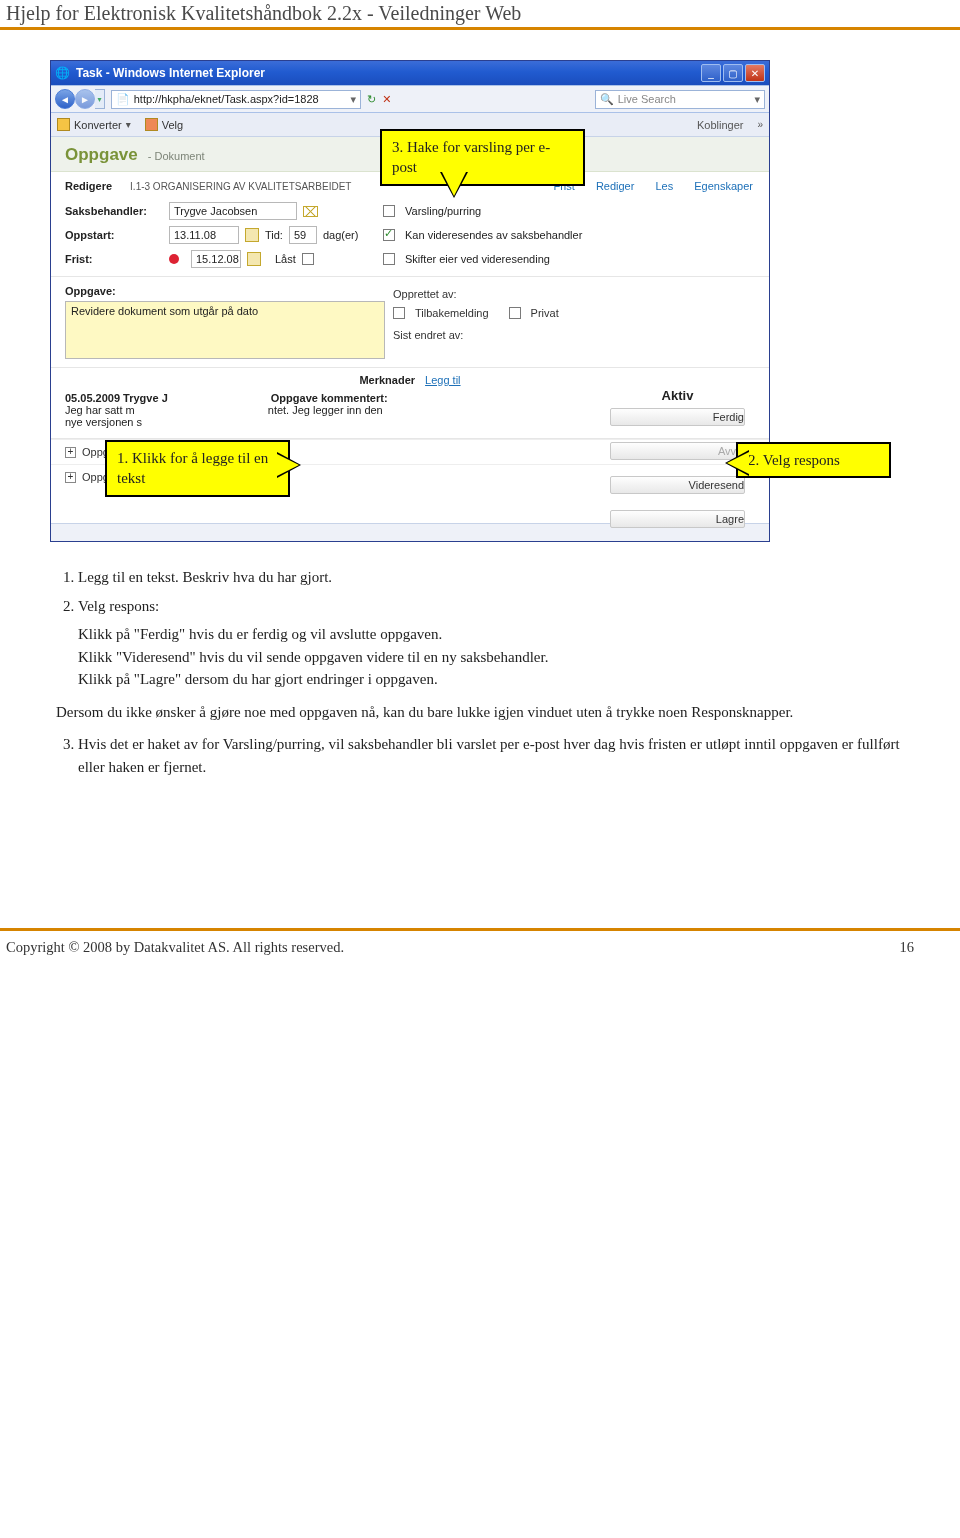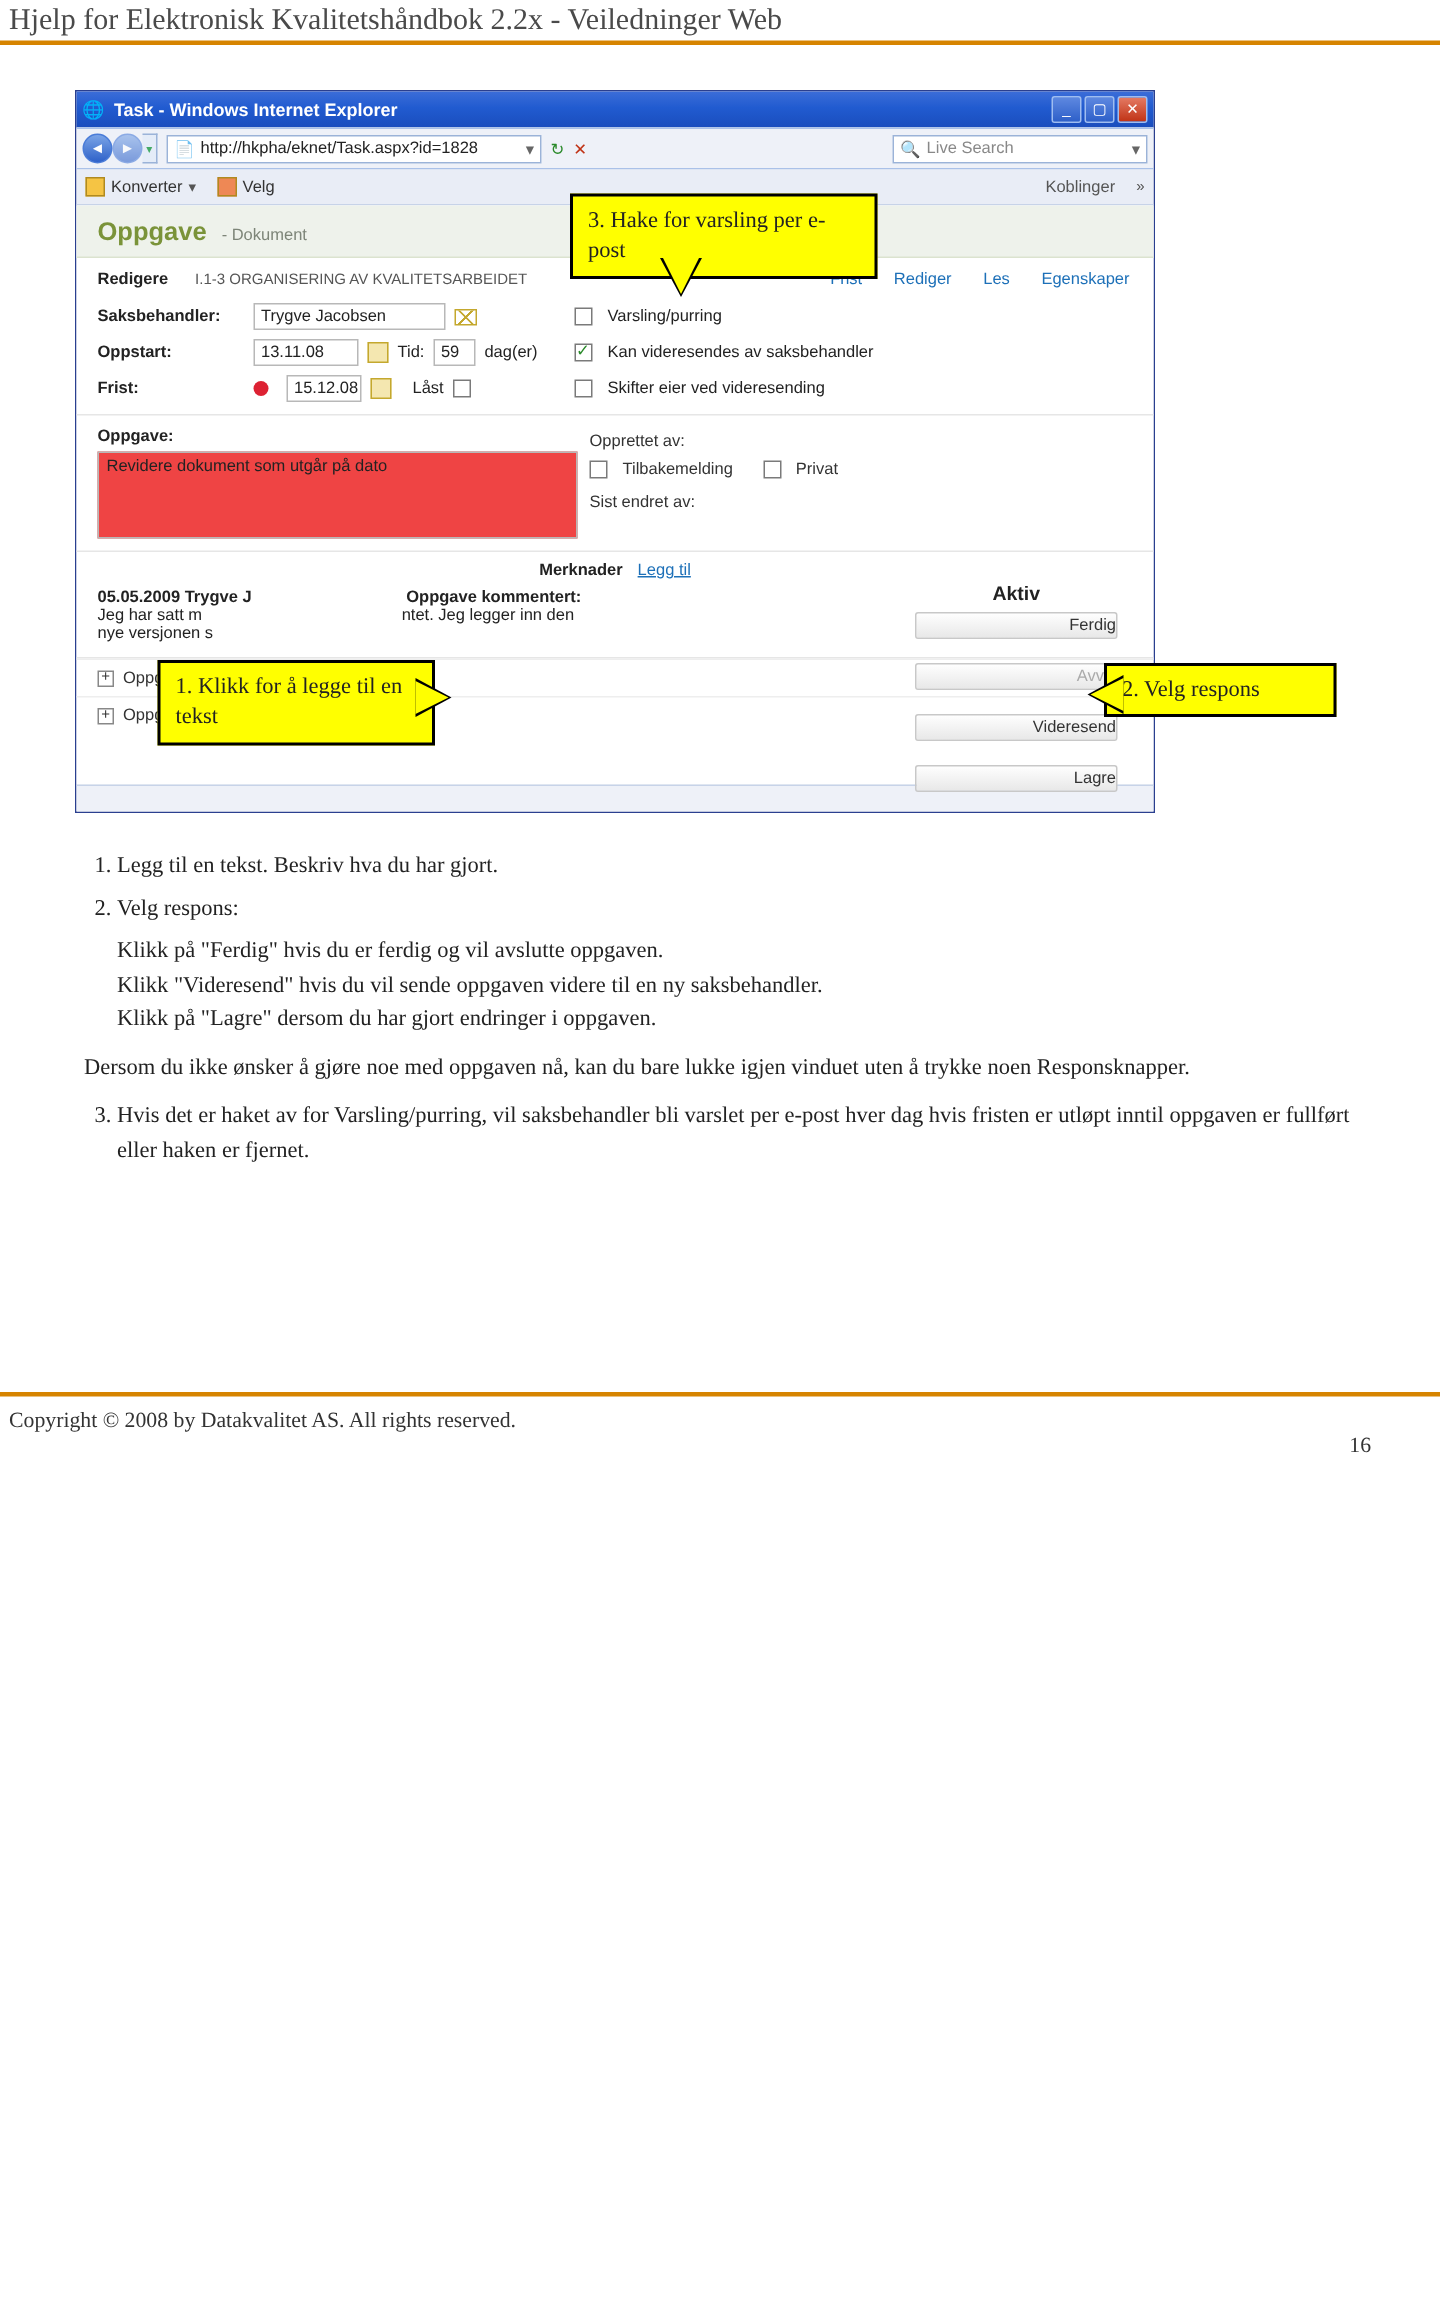--- a/index.html
+++ b/index.html
@@ -102,21 +102,21 @@
   .form-grid { display:grid;grid-template-columns:100px 210px 330px;gap:6px 4px;font-size:11px;align-items:center;padding-top:10px;}
   .lbl{font-weight:bold;}
   .inp { border:1px solid #b8b8b8;padding:2px 4px;background:#fff;font-size:11px;height:18px;display:flex;align-items:center;}
   .inline { display:flex;align-items:center;gap:6px;}
   .cal-ico{display:inline-block;width:14px;height:14px;background:#f4e7b0;border:1px solid #c4a82e;position:relative;}
   .mail-ico{display:inline-block;width:15px;height:11px;background:#fff;border:1px solid #c4a82e;position:relative;}
   .mail-ico::after{content:"";position:absolute;inset:0;background:linear-gradient(135deg,transparent 45%,#c4a82e 47%,#c4a82e 53%,transparent 55%),linear-gradient(45deg,transparent 45%,#c4a82e 47%,#c4a82e 53%,transparent 55%);}
   .chk{display:inline-block;width:12px;height:12px;border:1px solid #7a7a7a;background:#fff;margin-right:4px;position:relative;}
   .chk.on::after{content:"✓";position:absolute;top:-3px;left:0;font-size:11px;color:#2a8a2a;}
   .dot{width:10px;height:10px;border-radius:50%;background:#d23;display:inline-block;margin-right:6px;}
-  .textarea{border:1px solid #b8b8b8;padding:3px 5px;background:#ef4444;font-size:11px;min-height:58px;}
+  .textarea{border:1px solid #b8b8b8;padding:3px 5px;background:#fef9c3;font-size:11px;min-height:58px;}
   .meta-list{font-size:11px;color:#333;line-height:1.7;}
   .meta-list .row{display:flex;align-items:center;gap:6px;}
   .merk {border-bottom:1px solid #e6e6e6;}
   .merk-title{font-weight:bold;font-size:11px;padding:6px 14px 2px;display:flex;gap:10px;align-items:center;justify-content:center;}
   .merk-title a{color:#1d70b8;font-weight:normal;text-decoration:underline;}
   .merk-body{padding:4px 14px 10px;font-size:11px;position:relative;}
   .merk-body b{font-weight:bold;}
   .response{position:absolute;right:24px;top:0;width:135px;}
   .resp-title{text-align:center;font-weight:bold;font-size:13px;color:#222;margin-bottom:5px;}
   .resp-btn{border:1px solid #c8c8c8;background:linear-gradient(#fefefe,#e8e8e8);text-align:right;font-size:11px;padding:2px 0;margin-bottom:16px;border-radius:2px;color:#333;}
@@ -144,21 +144,21 @@
     font-family:Verdana;
     font-size:15px;
     line-height:1.5;
     color:#222;
   }
   .content ol{margin:0;padding:0 0 0 22px;}
   .content li{margin-bottom:6px;}
   .content p{margin:10px 0;}
   .footer{
     position:relative;border-top:3px solid #d68400;padding:8px 6px 4px;margin-top:150px;
-    font-family:Verdana;font-size:14.5px;color:#333;display:flex;flex-direction:column;
+    font-family:Verdana;font-size:14.5px;color:#333;display:flex;
   }
   .footer .pnum{margin-left:auto;padding-right:40px;}
 </style>
 </head>
 <body>
 
 <div class="page-header">Hjelp for Elektronisk Kvalitetshåndbok 2.2x - Veiledninger Web</div>
 
 <div style="position:relative;">
 

